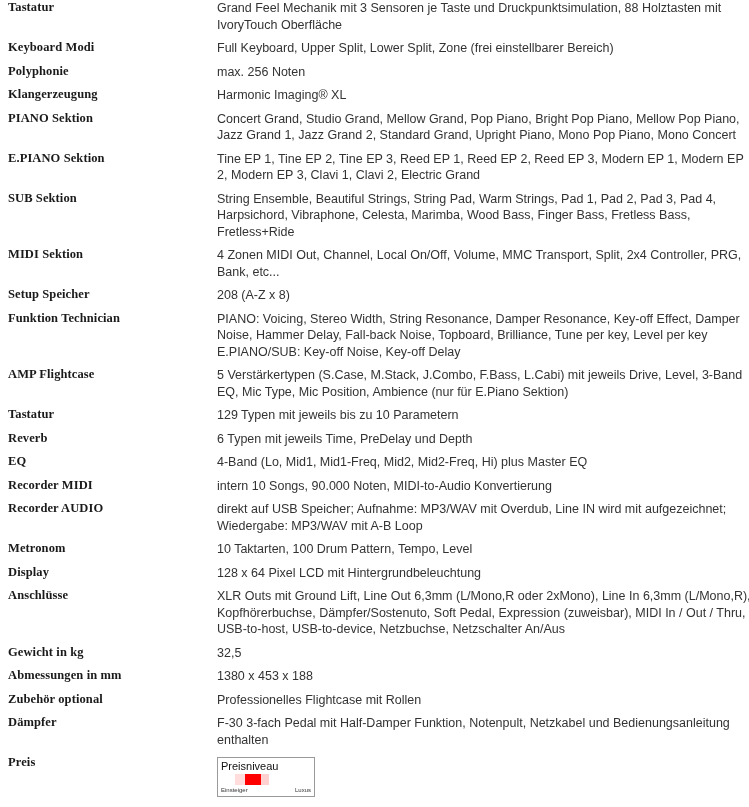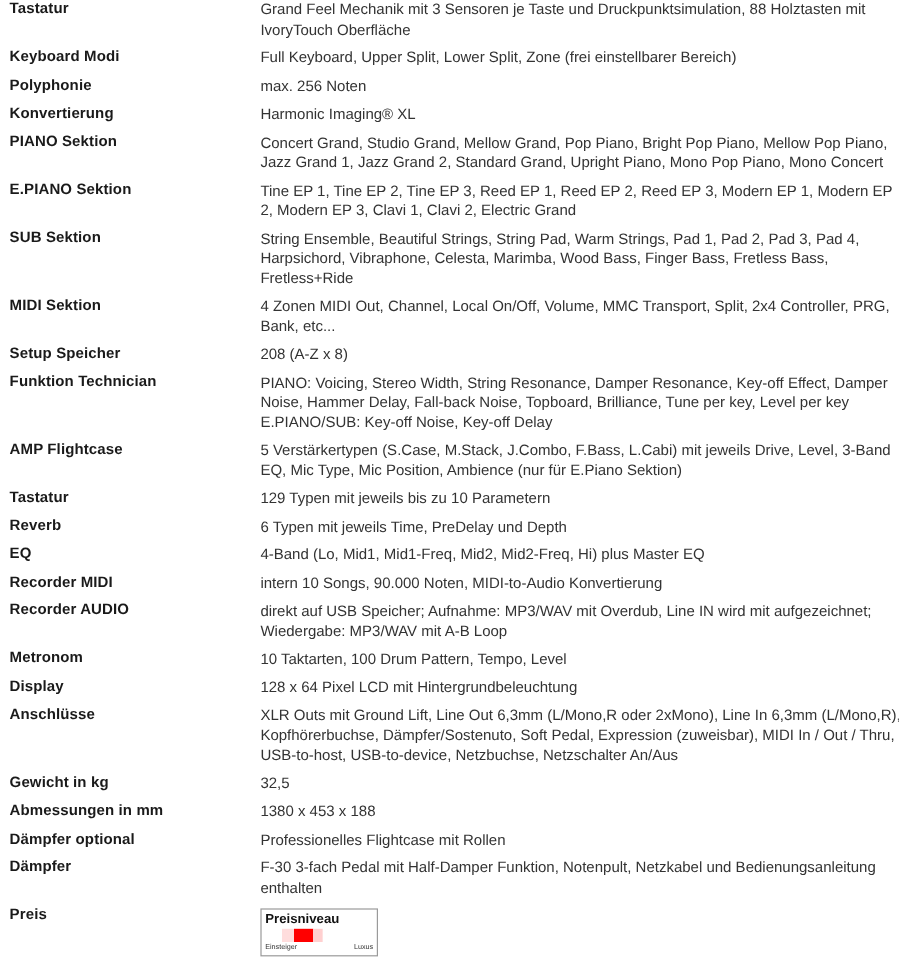--- a/index.html
+++ b/index.html
@@ -28,20 +28,21 @@
   }
   td.label {
     width: 205px;
     padding-left: 8px;
     padding-right: 4px;
     font-size: 12.5px;
     font-weight: bold;
     color: #1a1a1a;
     line-height: 15px;
     letter-spacing: 0.1px;
+    font-family: Liberation Serif, serif;
   }
   td.value {
     width: 536px;
     padding-right: 12px;
     font-size: 12.5px;
     font-weight: normal;
     color: #333333;
     line-height: 16.5px;
   }
   .price-row td.value {
@@ -49,21 +50,21 @@
   }
   .price-widget {
     width: 90px;
     border: 1px solid #9a9a9a;
     background: #ffffff;
     padding: 2px 3px 2px 3px;
     box-sizing: content-box;
   }
   .price-title {
     font-size: 11px;
-    font-weight: bold;
+    font-weight: normal;
     color: #111111;
     line-height: 12px;
     margin-bottom: 2px;
   }
   .price-bar {
     display: flex;
     width: 90px;
     height: 11px;
     margin-bottom: 1px;
   }
@@ -94,21 +95,21 @@
     </tr>
     <tr>
       <td class="label">Keyboard Modi</td>
       <td class="value">Full Keyboard, Upper Split, Lower Split, Zone (frei einstellbarer Bereich)</td>
     </tr>
     <tr>
       <td class="label">Polyphonie</td>
       <td class="value">max. 256 Noten</td>
     </tr>
     <tr>
-      <td class="label">Konvertierung</td>
+      <td class="label">Klangerzeugung</td>
       <td class="value">Harmonic Imaging® XL</td>
     </tr>
     <tr>
       <td class="label">PIANO Sektion</td>
       <td class="value">Concert Grand, Studio Grand, Mellow Grand, Pop Piano, Bright Pop Piano, Mellow Pop Piano, Jazz Grand 1, Jazz Grand 2, Standard Grand, Upright Piano, Mono Pop Piano, Mono Concert</td>
     </tr>
     <tr>
       <td class="label">E.PIANO Sektion</td>
       <td class="value">Tine EP 1, Tine EP 2, Tine EP 3, Reed EP 1, Reed EP 2, Reed EP 3, Modern EP 1, Modern EP 2, Modern EP 3, Clavi 1, Clavi 2, Electric Grand</td>
     </tr>
@@ -166,21 +167,21 @@
     </tr>
     <tr>
       <td class="label">Gewicht in kg</td>
       <td class="value">32,5</td>
     </tr>
     <tr>
       <td class="label">Abmessungen in mm</td>
       <td class="value">1380 x 453 x 188</td>
     </tr>
     <tr>
-      <td class="label">Dämpfer optional</td>
+      <td class="label">Zubehör optional</td>
       <td class="value">Professionelles Flightcase mit Rollen</td>
     </tr>
     <tr>
       <td class="label">Dämpfer</td>
       <td class="value">F-30 3-fach Pedal mit Half-Damper Funktion, Notenpult, Netzkabel und Bedienungsanleitung enthalten</td>
     </tr>
     <tr class="price-row">
       <td class="label">Preis</td>
       <td class="value">
         <div class="price-widget">

